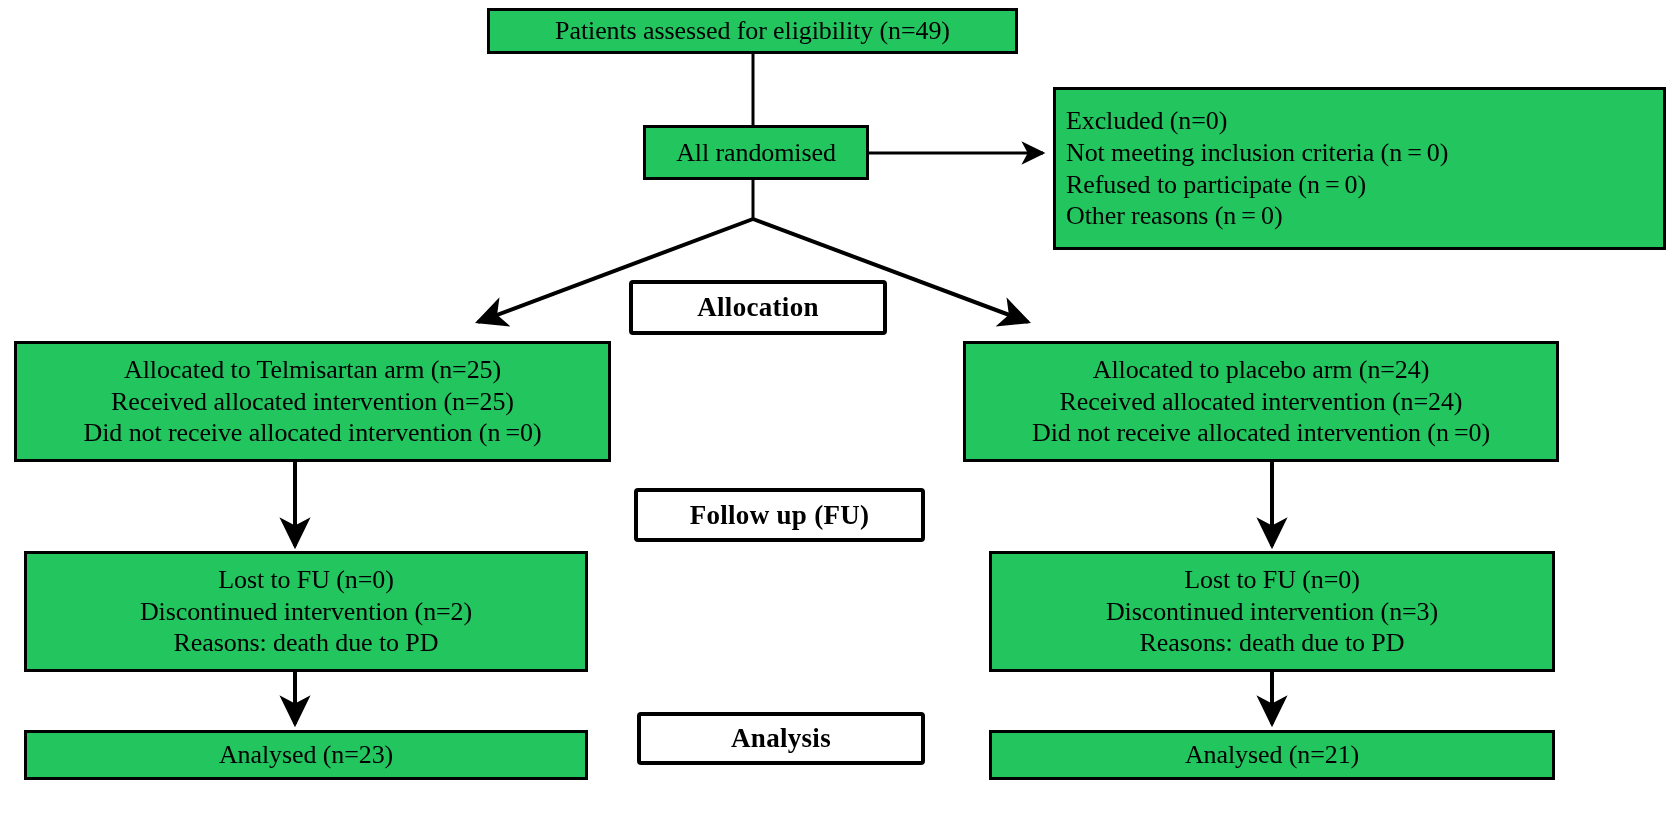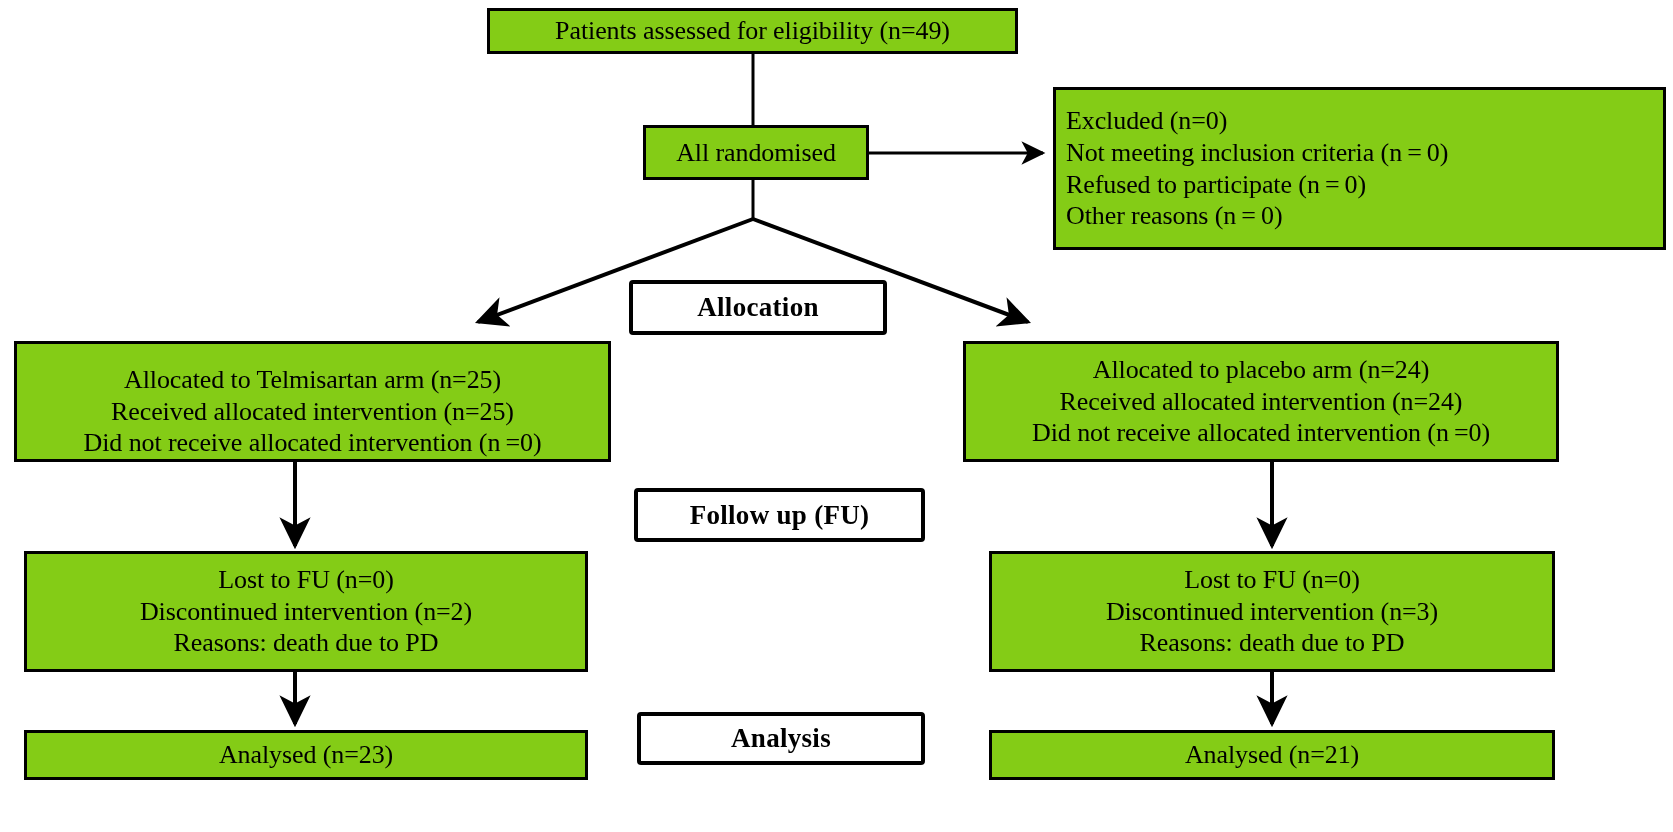--- a/index.html
+++ b/index.html
@@ -14,21 +14,21 @@
     background: #ffffff;
     font-family: "Liberation Serif", "DejaVu Serif", serif;
     color: #000000;
     overflow: hidden;
   }
   
   .box {
     position: absolute;
     box-sizing: border-box;
     border: 3px solid #000;
-    background: #84cc16;
+    background: #22c55e;
     display: flex;
     flex-direction: column;
     justify-content: center;
     font-size: 26px;
     line-height: 1.22;
     letter-spacing: -0.1px;
   }
   .box .line {
     display: block;
     white-space: nowrap;
@@ -103,21 +103,21 @@
     <span class="line">Excluded (n=0)</span>
     <span class="line">Not meeting inclusion criteria (n = 0)</span>
     <span class="line">Refused to participate (n = 0)</span>
     <span class="line">Other reasons (n = 0)</span>
   </div>
 
   <div class="pill" style="left:629px; top:280px; width:258px; height:55px;">
     <span>Allocation</span>
   </div>
 
-  <div class="box center" style="left:14px; top:341px; width:597px; height:121px;justify-content:flex-end;">
+  <div class="box center" style="left:14px; top:341px; width:597px; height:121px;">
     <span class="line">Allocated to Telmisartan arm  (n=25)</span>
     <span class="line">Received allocated intervention (n=25)</span>
     <span class="line">Did not receive allocated intervention  (n =0)</span>
   </div>
 
   <div class="box center" style="left:963px; top:341px; width:596px; height:121px;">
     <span class="line">Allocated to placebo arm  (n=24)</span>
     <span class="line">Received allocated intervention (n=24)</span>
     <span class="line">Did not receive allocated intervention  (n =0)</span>
   </div>

